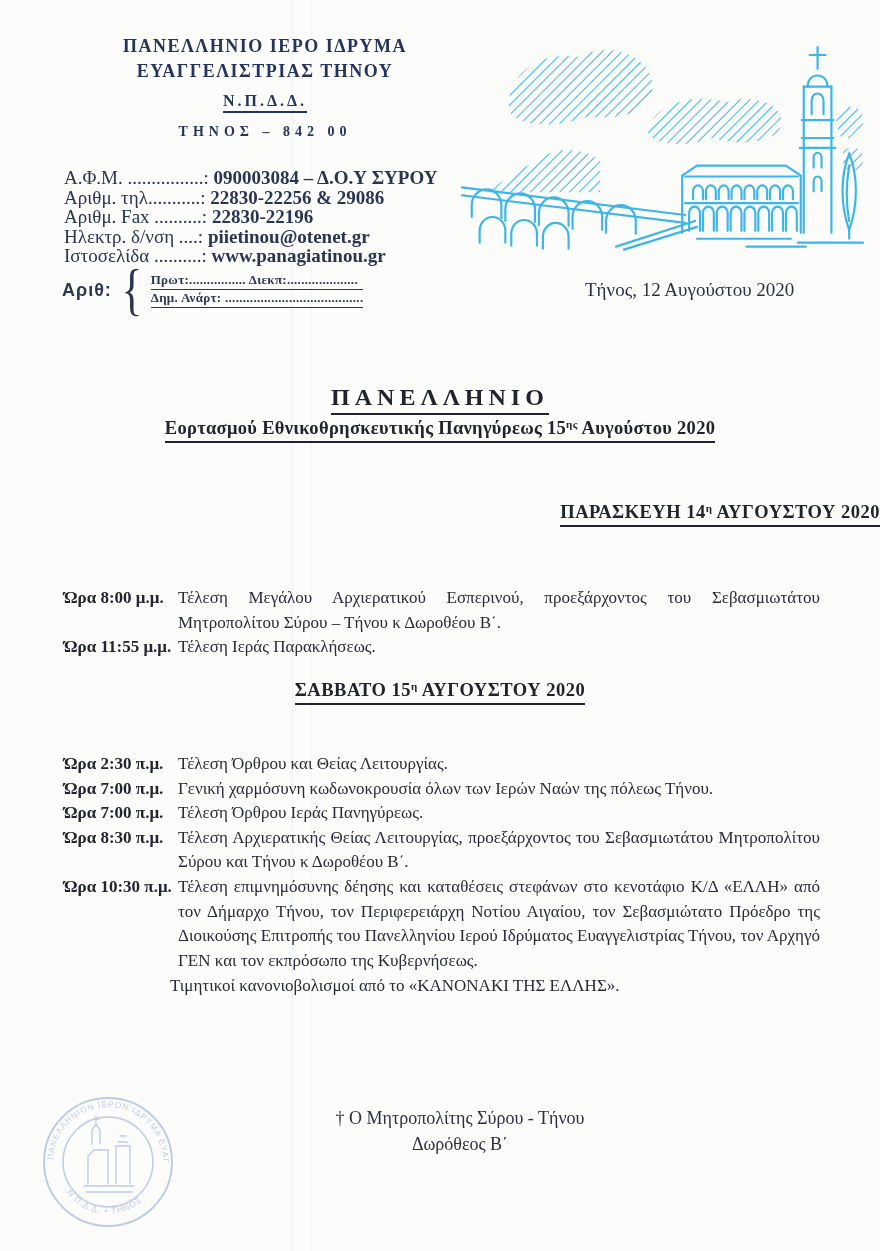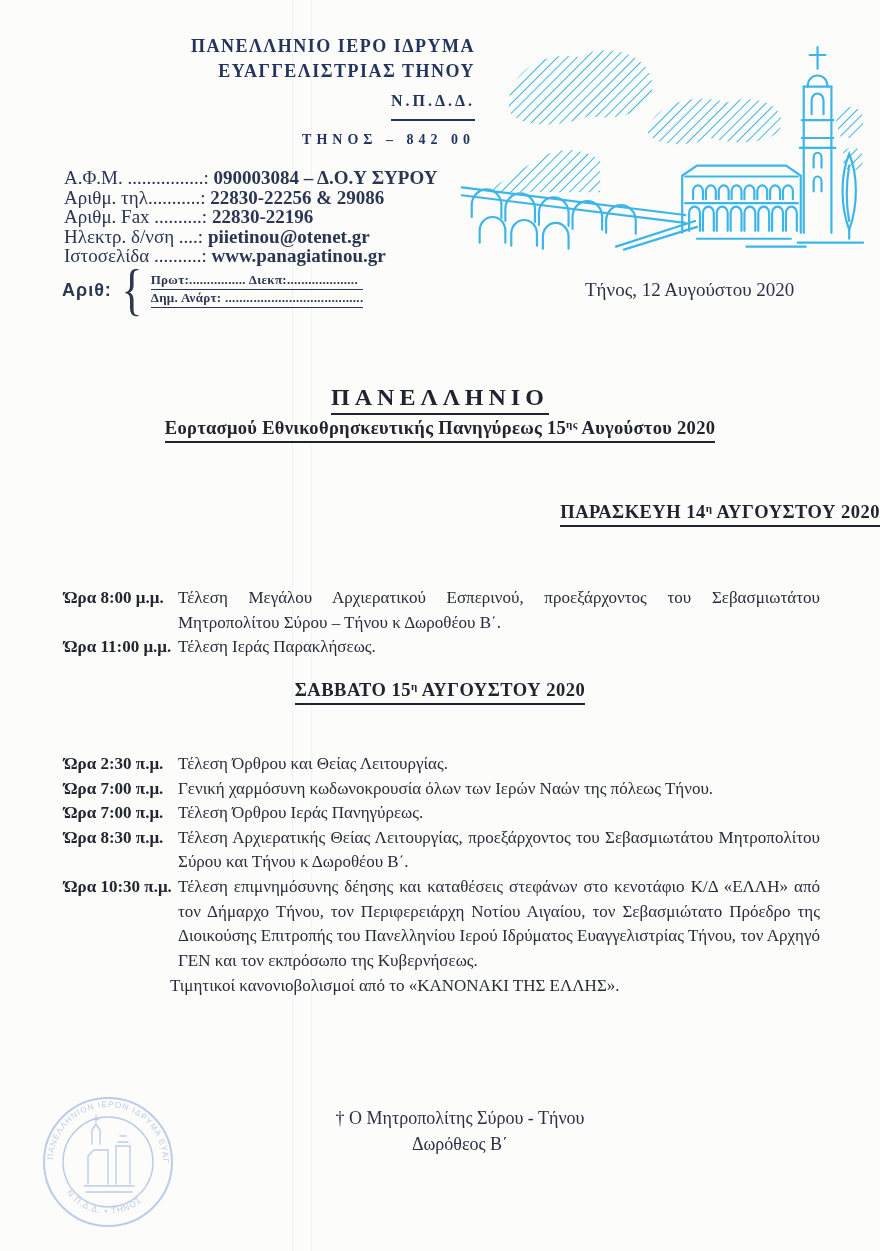--- a/index.html
+++ b/index.html
@@ -11,23 +11,23 @@
     overflow:hidden;
     font-family:"Liberation Serif","DejaVu Serif",serif;
     color:#2b3040;
   }
   
   .scanline{position:absolute;top:0;bottom:0;width:1px;pointer-events:none;}
   .scanline.a{left:292px;background:rgba(90,170,225,0.10);}
   .scanline.b{left:311px;background:rgba(90,170,225,0.07);}
 
   
-  .letterhead{position:absolute;left:55px;top:34px;width:420px;text-align:right;color:#24345c;}
+  .letterhead{position:absolute;left:55px;top:34px;width:420px;text-align:center;color:#24345c;}
   .lh-org{font-size:18px;font-weight:bold;letter-spacing:1.5px;line-height:25px;}
-  .lh-legal{display:inline-block;margin-top:8px;font-size:16px;font-weight:bold;letter-spacing:3px;border-bottom:2px solid #24345c;padding-bottom:9px;}
+  .lh-legal{display:inline-block;margin-top:8px;font-size:16px;font-weight:bold;letter-spacing:3px;border-bottom:2px solid #24345c;padding-bottom:1px;}
   .lh-postal{margin-top:11px;font-size:14px;font-weight:bold;letter-spacing:5px;}
 
   .contact{position:absolute;left:64px;top:168px;font-size:19px;line-height:19.5px;color:#293551;}
   .contact .val{font-weight:bold;}
 
   .protocol{position:absolute;left:62px;top:264px;display:flex;align-items:center;color:#2c3750;}
   .protocol .plabel{font-family:"Liberation Sans","DejaVu Sans",sans-serif;font-size:18px;font-weight:bold;letter-spacing:1px;}
   .protocol .brace{font-size:58px;font-weight:400;line-height:52px;margin:0 5px 0 6px;transform:scaleX(0.75);color:#2c3750;}
   .protocol .plines{display:flex;flex-direction:column;}
   .protocol .pline{font-size:13px;font-weight:bold;border-bottom:1.5px solid #2c3750;padding-bottom:1px;letter-spacing:0.3px;}
@@ -178,21 +178,21 @@
 
   <div class="center-row sec-head sec1">
     <span class="u"><span>ΠΑΡΑΣΚΕΥΗ 14</span><sup>η</sup><span> ΑΥΓΟΥΣΤΟΥ 2020</span></span>
   </div>
   <div class="sched s1">
     <div class="row">
       <div class="time">Ώρα 8:00 μ.μ.</div>
       <div class="desc">Τέλεση Μεγάλου Αρχιερατικού Εσπερινού, προεξάρχοντος του Σεβασμιωτάτου Μητροπολίτου Σύρου – Τήνου κ Δωροθέου Β΄.</div>
     </div>
     <div class="row">
-      <div class="time">Ώρα 11:00 μ.μ.</div>
+      <div class="time">Ώρα 11:55 μ.μ.</div>
       <div class="desc">Τέλεση Ιεράς Παρακλήσεως.</div>
     </div>
   </div>
 
   <div class="center-row sec-head sec2">
     <span class="u"><span>ΣΑΒΒΑΤΟ 15</span><sup>η</sup><span> ΑΥΓΟΥΣΤΟΥ 2020</span></span>
   </div>
   <div class="sched s2">
     <div class="row">
       <div class="time">Ώρα 2:30 π.μ.</div>

